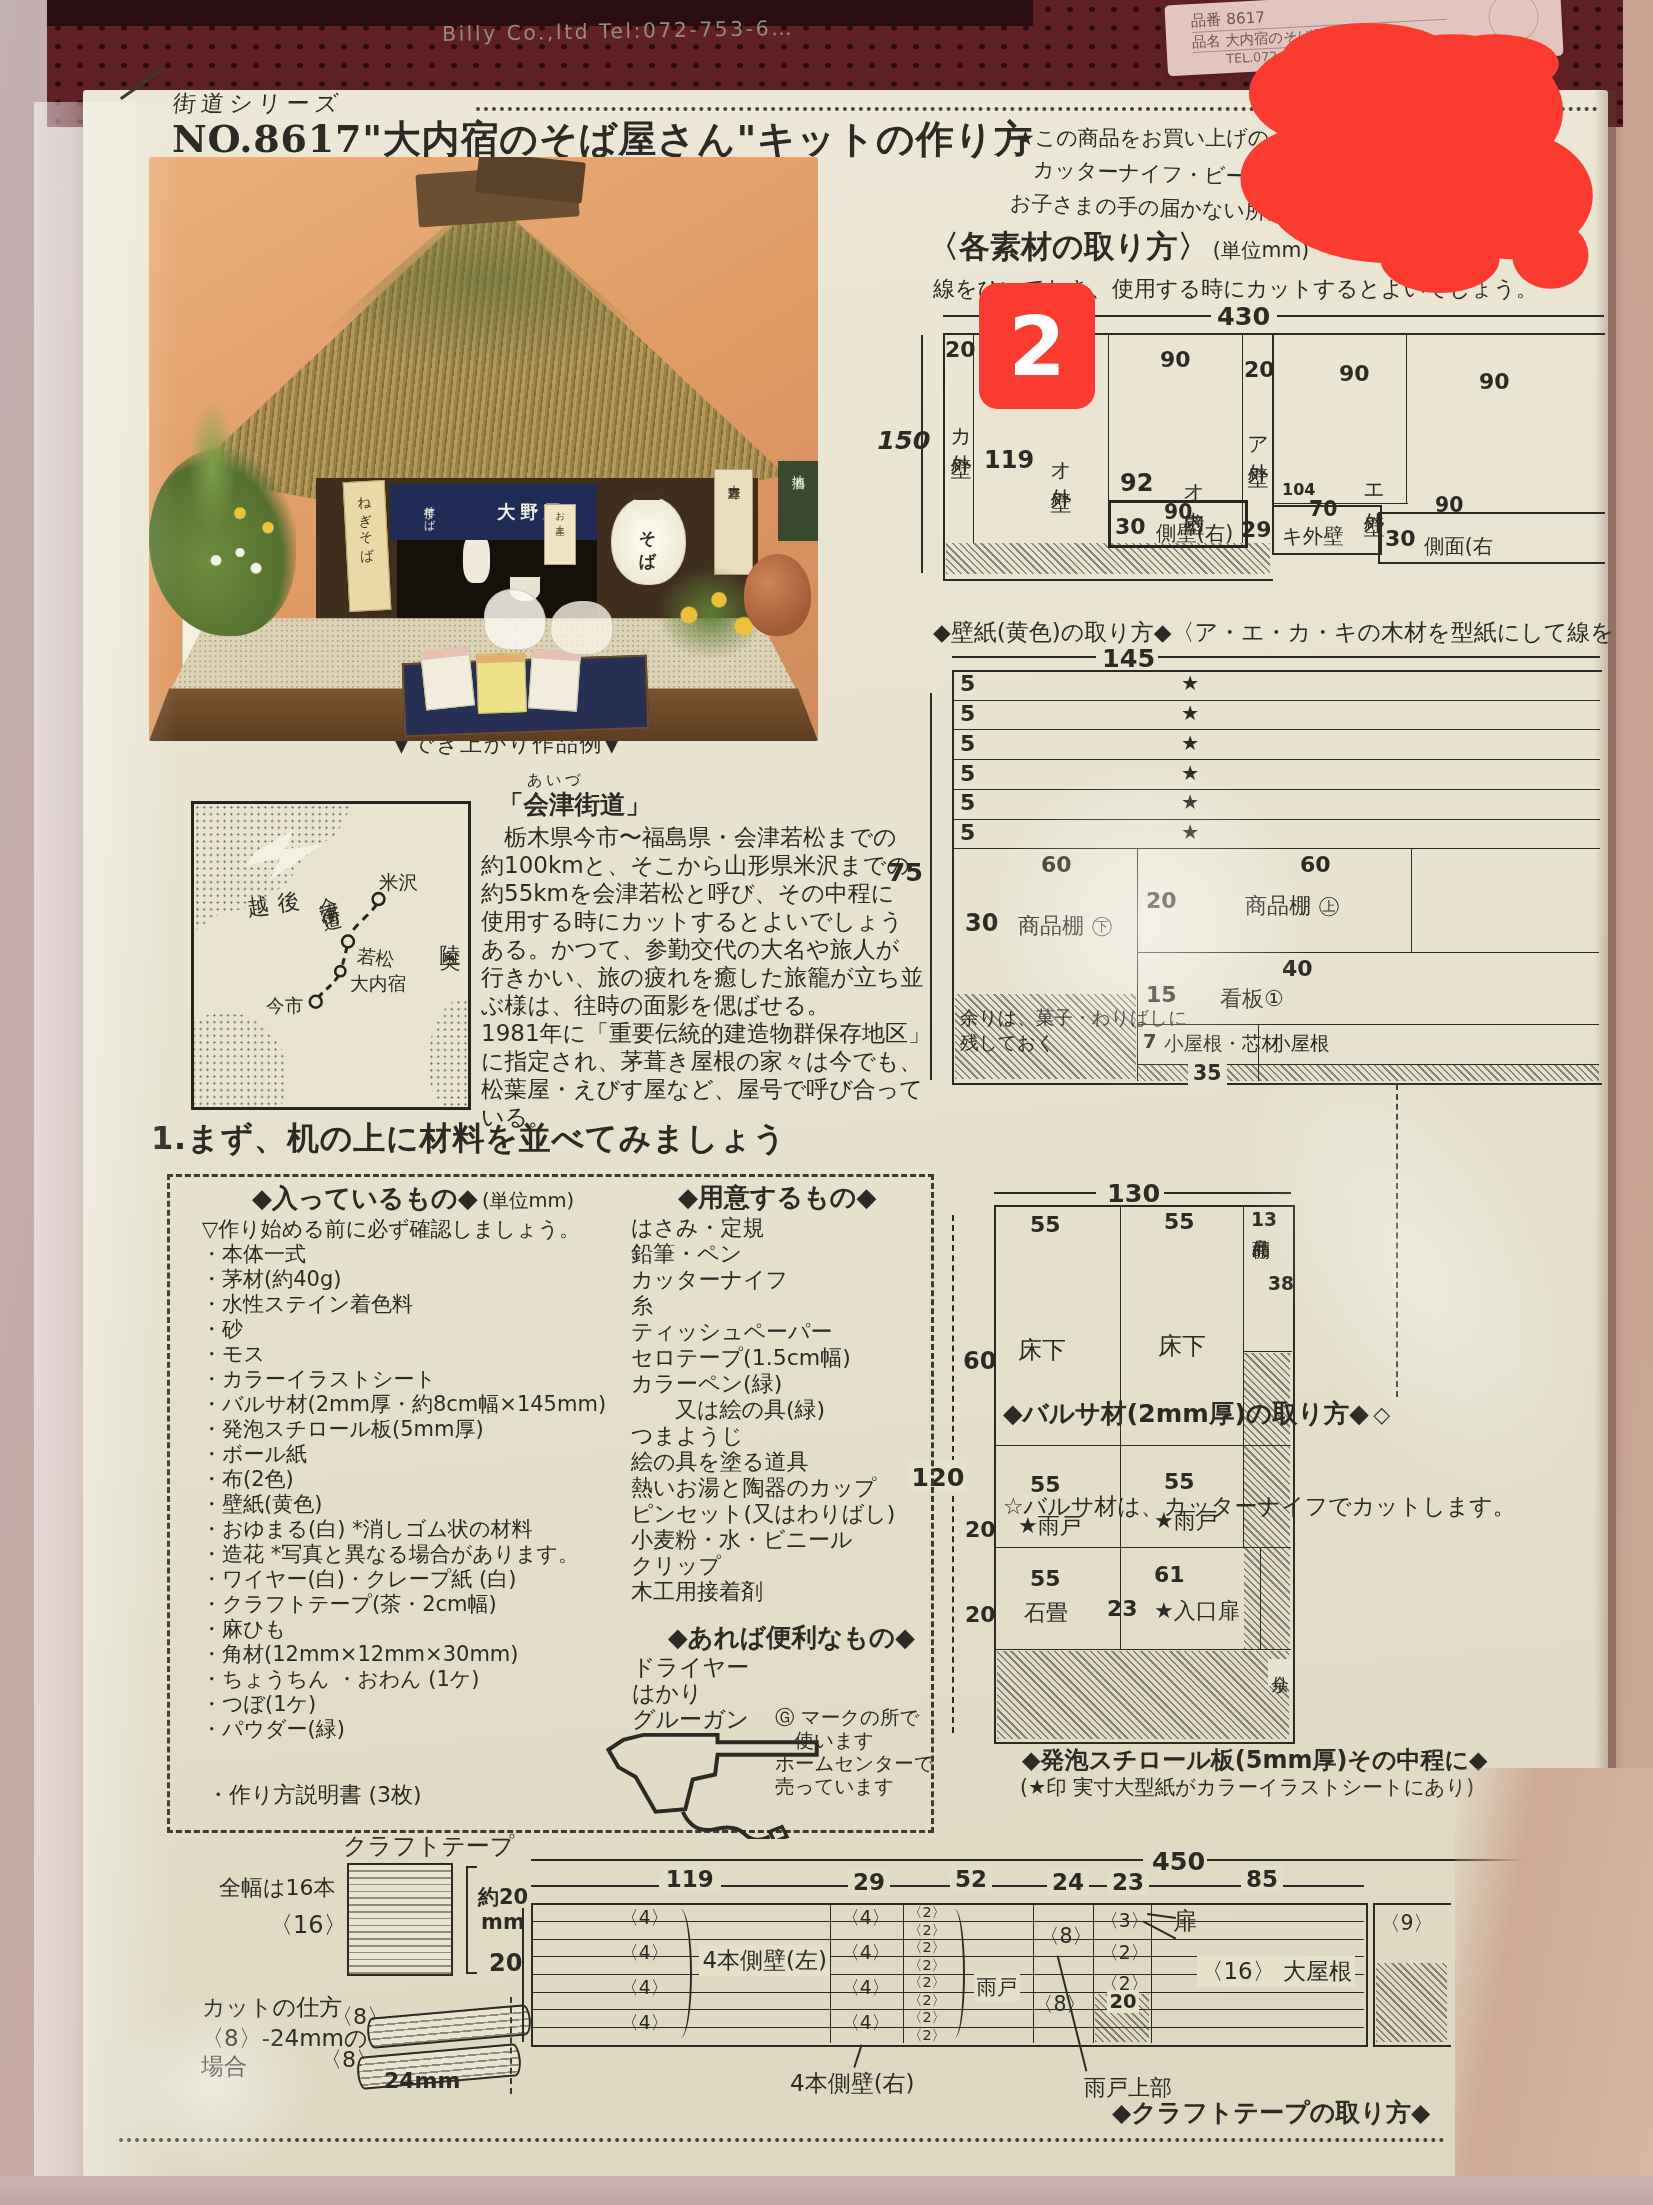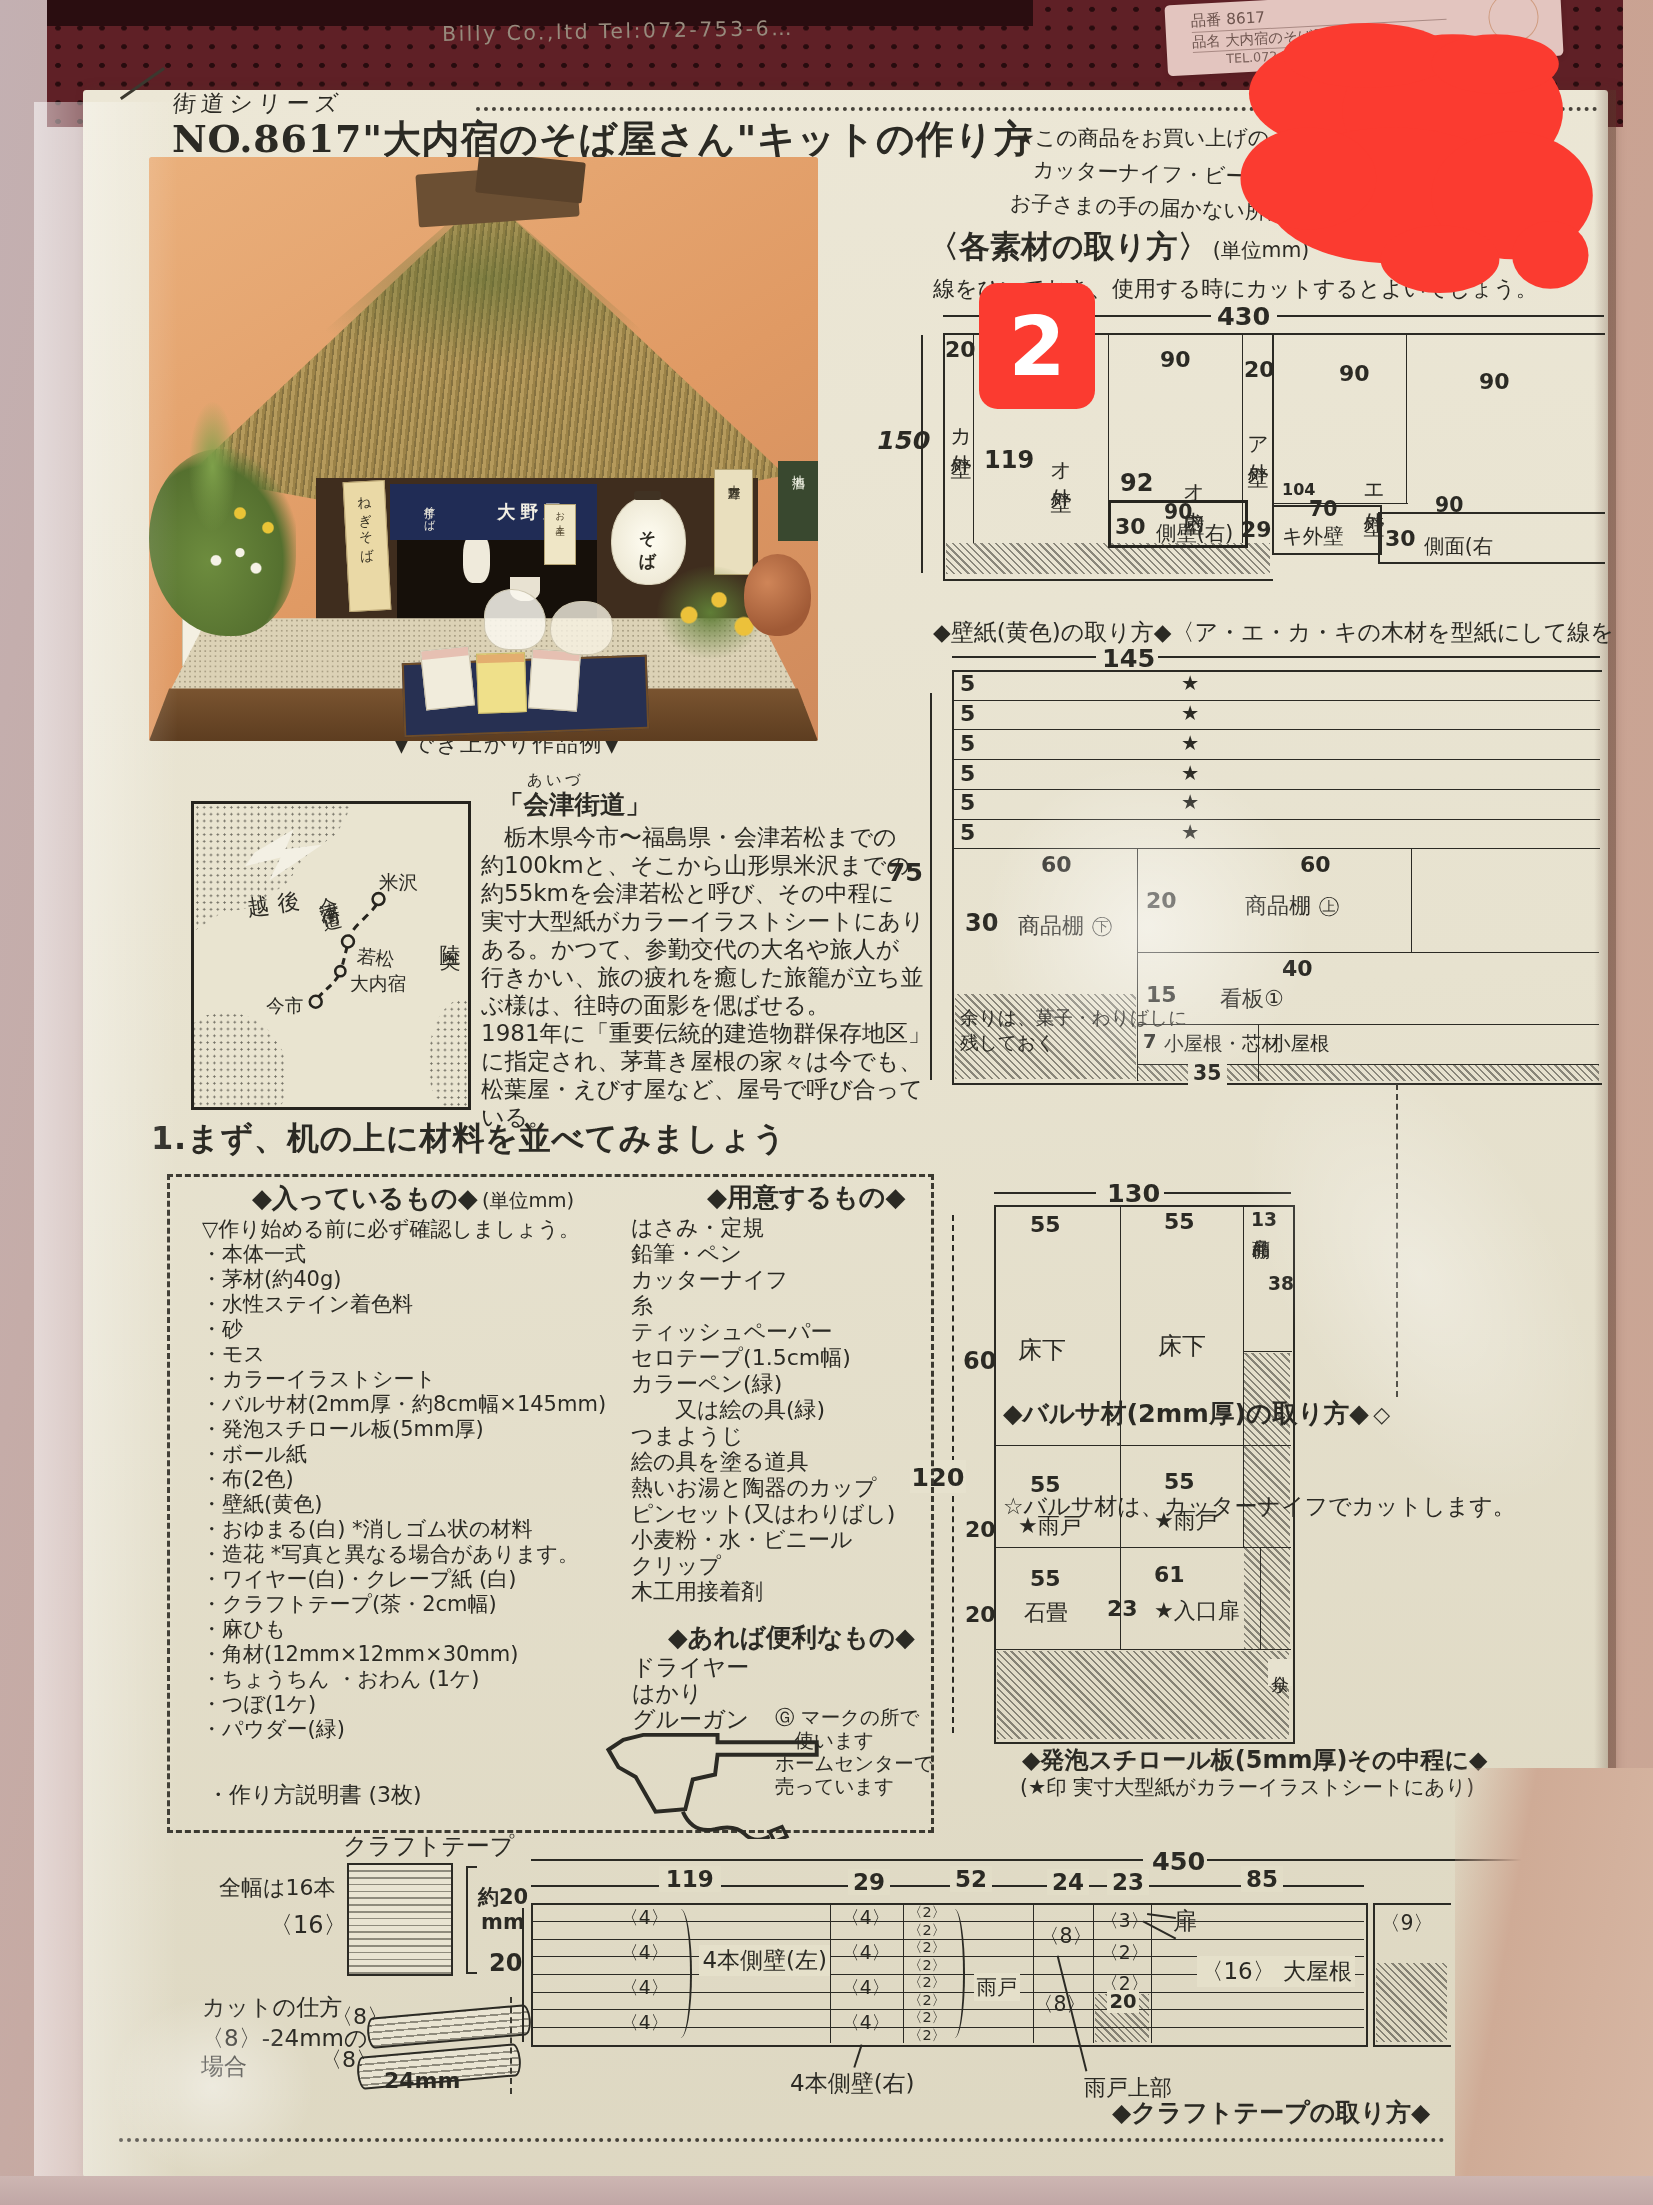--- a/index.html
+++ b/index.html
@@ -301,21 +301,21 @@
     <div class="abs" style="left:72px;top:189px;font-size:18.7px;">今市</div>
     <div class="abs v" style="left:242px;top:123px;font-size:21px;letter-spacing:6.8px;">陸奥</div>
   </div>
 
   <div class="abs" style="left:527px;top:770px;font-size:15.3px;letter-spacing:3.4px;">あいづ</div>
   <div class="abs nw b" style="left:498px;top:787px;font-size:25.5px;">「会津街道」</div>
   <div class="abs list3" style="left:481px;top:823px;font-size:23px;width:459px;">
       <div>　栃木県今市〜福島県・会津若松までの</div>
       <div>約100kmと、そこから山形県米沢までの</div>
       <div>約55kmを会津若松と呼び、その中程に</div>
-      <div>実寸大型紙がカラーイラストシートにあり</div>
+      <div>使用する時にカットするとよいでしょう</div>
       <div>ある。かつて、参勤交代の大名や旅人が</div>
       <div>行きかい、旅の疲れを癒した旅籠が立ち並</div>
       <div>ぶ様は、往時の面影を偲ばせる。</div>
       <div>1981年に「重要伝統的建造物群保存地区」</div>
       <div>に指定され、茅葺き屋根の家々は今でも、</div>
       <div>松葉屋・えびす屋など、屋号で呼び合って</div>
       <div>いる。</div>
     </div>
 
   <div class="abs nw b" style="left:151px;top:1117px;font-size:32px;letter-spacing:0.8px;">1.まず、机の上に材料を並べてみましょう</div>
@@ -344,21 +344,21 @@
       <div>・ワイヤー(白)・クレープ紙 (白)</div>
       <div>・クラフトテープ(茶・2cm幅)</div>
       <div>・麻ひも</div>
       <div>・角材(12mm×12mm×30mm)</div>
       <div>・ちょうちん ・おわん (1ケ)</div>
       <div>・つぼ(1ケ)</div>
       <div>・パウダー(緑)</div>
     </div>
   <div class="abs nw" style="left:207px;top:1780px;font-size:22px;">・作り方説明書 (3枚)</div>
 
-  <div class="abs nw b" style="left:678px;top:1180px;font-size:26px;margin-left:29px;">◆用意するもの◆</div>
+  <div class="abs nw b" style="left:678px;top:1180px;font-size:26px;">◆用意するもの◆</div>
   <div class="abs list2" style="left:631px;top:1215px;font-size:22px;width:289px;">
       <div>はさみ・定規</div>
       <div>鉛筆・ペン</div>
       <div>カッターナイフ</div>
       <div>糸</div>
       <div>ティッシュペーパー</div>
       <div>セロテープ(1.5cm幅)</div>
       <div>カラーペン(緑)</div>
       <div>　　又は絵の具(緑)</div>
       <div>つまようじ</div>

